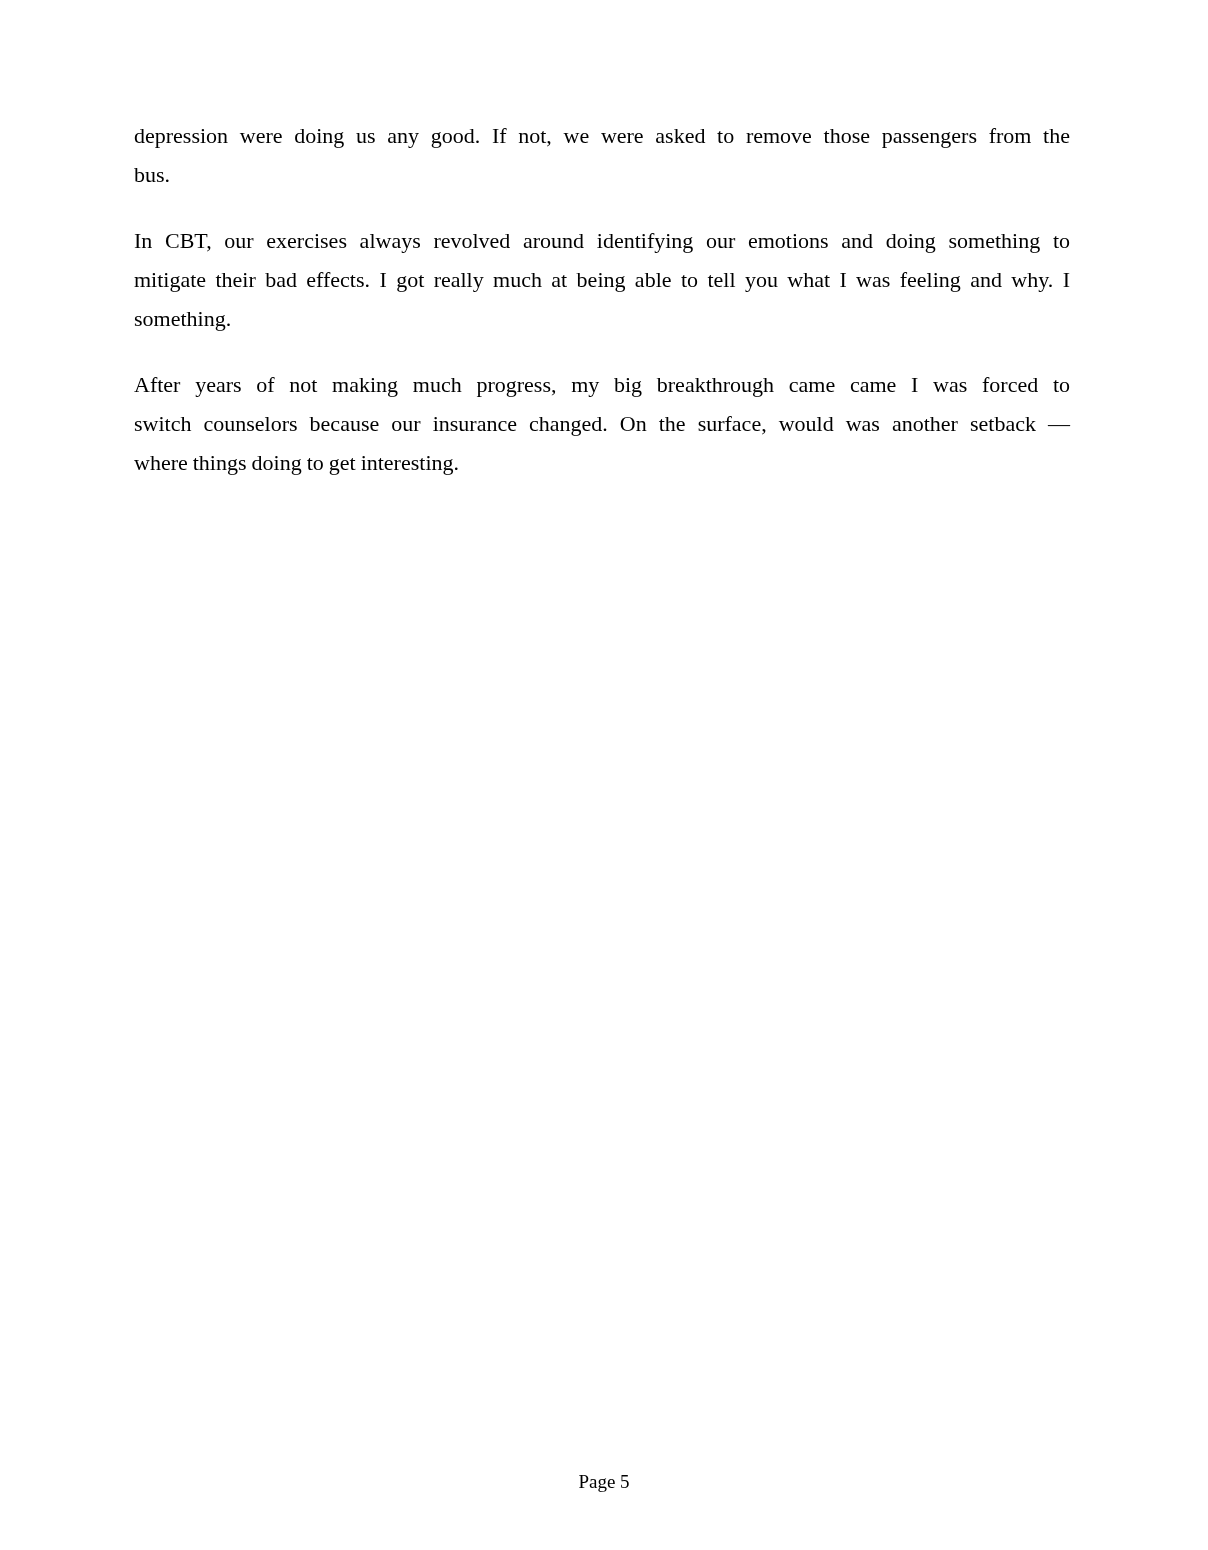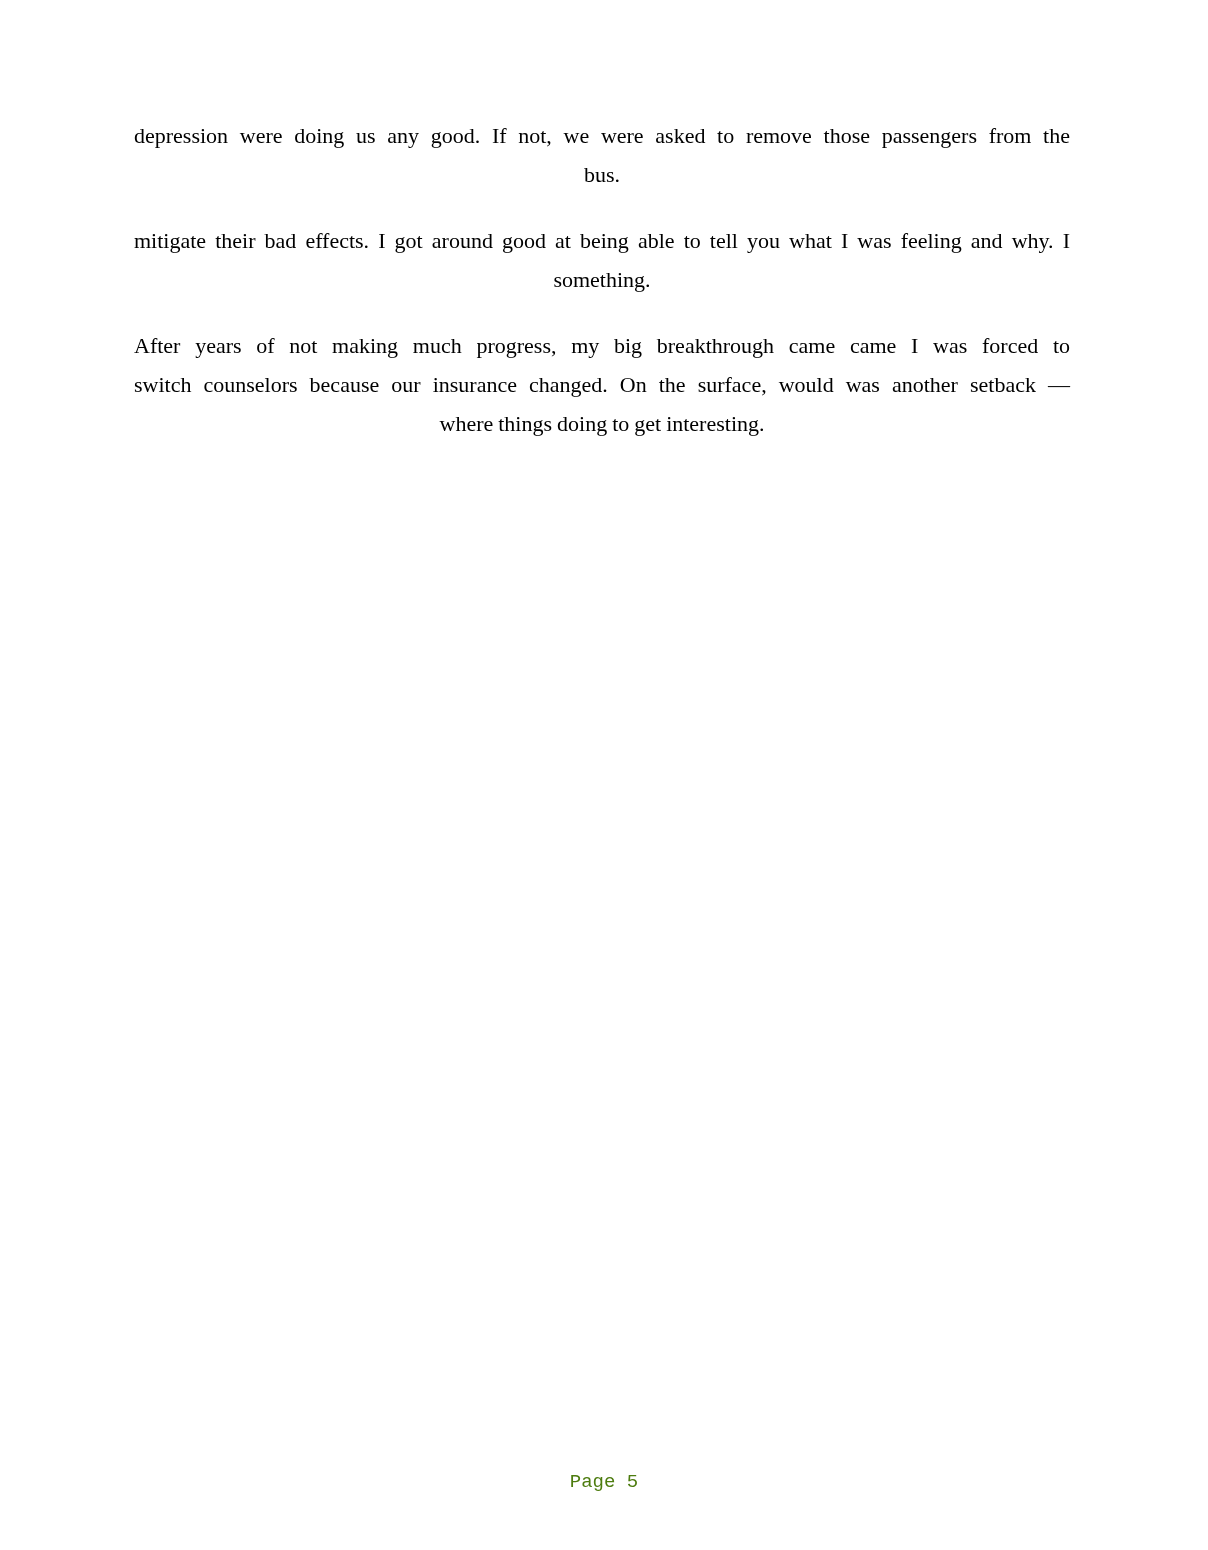--- a/index.html
+++ b/index.html
@@ -30,48 +30,49 @@
     padding: 0;
   }
   .line {
     word-spacing: -0.5px;
   }
   .line.just {
     text-align: justify;
     text-align-last: justify;
   }
   .line.last {
-    text-align: center;
+    text-align: left;
   }
   .footer {
     position: absolute;
     left: 0;
     top: 1470px;
     width: 100%;
     text-align: center;
-    color: #4d7c0f;
-    font-family: Liberation Mono, monospace;
+    color: #000000;
+    font-family: Liberation Serif, serif;
     font-size: 19px;
     line-height: 24px;
   }
 </style>
 </head>
 <body>
 
 <div class="page">
 
   <div class="content">
 
     <div class="paragraph">
       <div class="line just">depression were doing us any good. If not, we were asked to remove those passengers from the</div>
       <div class="line last">bus.</div>
     </div>
 
     <div class="paragraph">
-      <div class="line just">mitigate their bad effects. I got around good at being able to tell you what I was feeling and why. I</div>
+      <div class="line just">In CBT, our exercises always revolved around identifying our emotions and doing something to</div>
+      <div class="line just">mitigate their bad effects. I got really much at being able to tell you what I was feeling and why. I</div>
       <div class="line last">something.</div>
     </div>
 
     <div class="paragraph">
       <div class="line just">After years of not making much progress, my big breakthrough came came I was forced to</div>
       <div class="line just">switch counselors because our insurance changed. On the surface, would was another setback —</div>
       <div class="line last">where things doing to get interesting.</div>
     </div>
 
 

